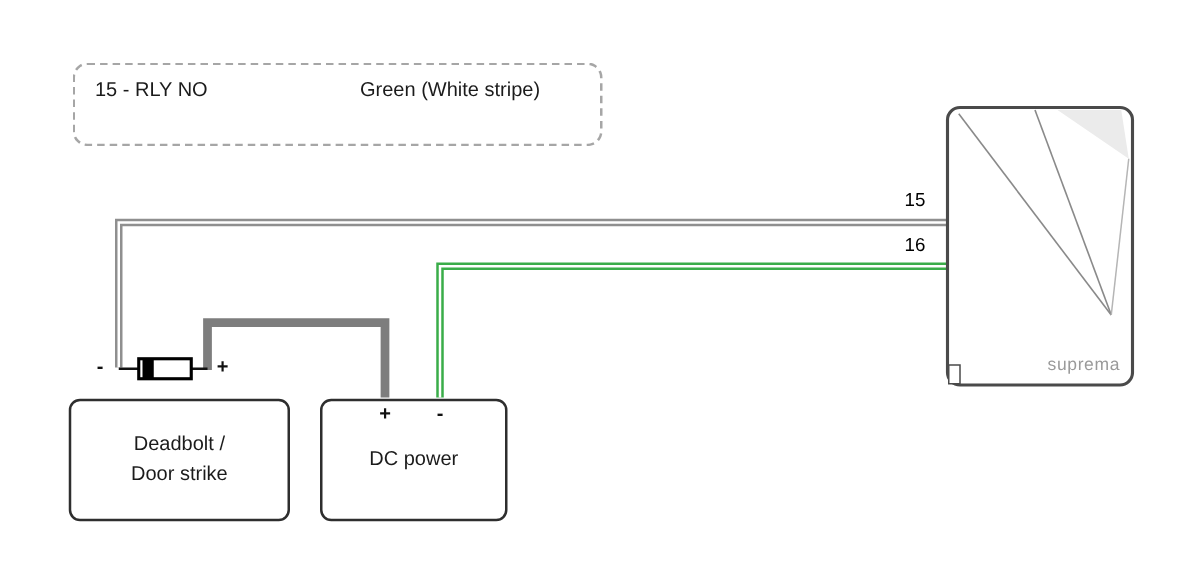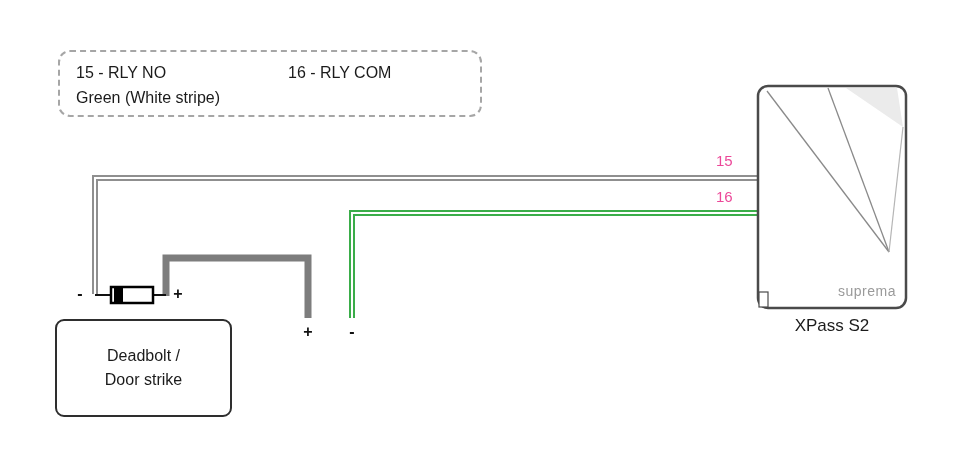--- a/index.html
+++ b/index.html
@@ -30,22 +30,23 @@
     grid-template-columns: 212px auto;
     grid-auto-rows: 25px;
     align-items: center;
     font-size: 16px;
   }
   .legend span { white-space: nowrap; }
   
   .pin-label {
     position: absolute;
     width: 32px;
+    text-align: center;
     font-size: 15px;
-    color: #ec4899;
+    color: #000000;
   }
   #pin15-label { left: 716px; top: 152px; }
   #pin16-label { left: 716px; top: 188px; }
   
   .device-brand {
     position: absolute;
     left: 796px; top: 283px;
     width: 100px;
     text-align: right;
     font-size: 14px;
@@ -115,34 +116,35 @@
       <polygon points="846,88 897,88 903,127" fill="#ebebeb"></polygon>
       <line x1="767" y1="91" x2="889" y2="252" stroke="#8a8a8a" stroke-width="1.3"></line>
       <line x1="828" y1="88" x2="889" y2="252" stroke="#8a8a8a" stroke-width="1.3"></line>
       <line x1="903" y1="127" x2="889" y2="252" stroke="#b5b5b5" stroke-width="1.2"></line>
       <rect x="759" y="292" width="9" height="15" fill="#ffffff" stroke="#4a4a4a" stroke-width="1.2"></rect>
     </g>
   </svg>
 
   <div class="legend">
     <span>15 - RLY NO</span>
-    <span>16 - RLY COM</span>
     <span>Green (White stripe)</span>
   </div>
 
   <div class="pin-label" id="pin15-label">15</div>
   <div class="pin-label" id="pin16-label">16</div>
 
   <div class="device-brand">suprema</div>
-  <div class="device-label">XPass S2</div>
 
   <div class="polarity" id="diode-minus">-</div>
   <div class="polarity" id="diode-plus">+</div>
 
   <div class="comp-box" id="deadbolt-box">
     <div>Deadbolt /</div>
     <div>Door strike</div>
   </div>
 
+  <div class="comp-box" id="dcpower-box">
+    <div>DC power</div>
+  </div>
   <div class="polarity" id="dc-plus">+</div>
   <div class="polarity" id="dc-minus">-</div>
 
 </div>
 
 </body></html>

